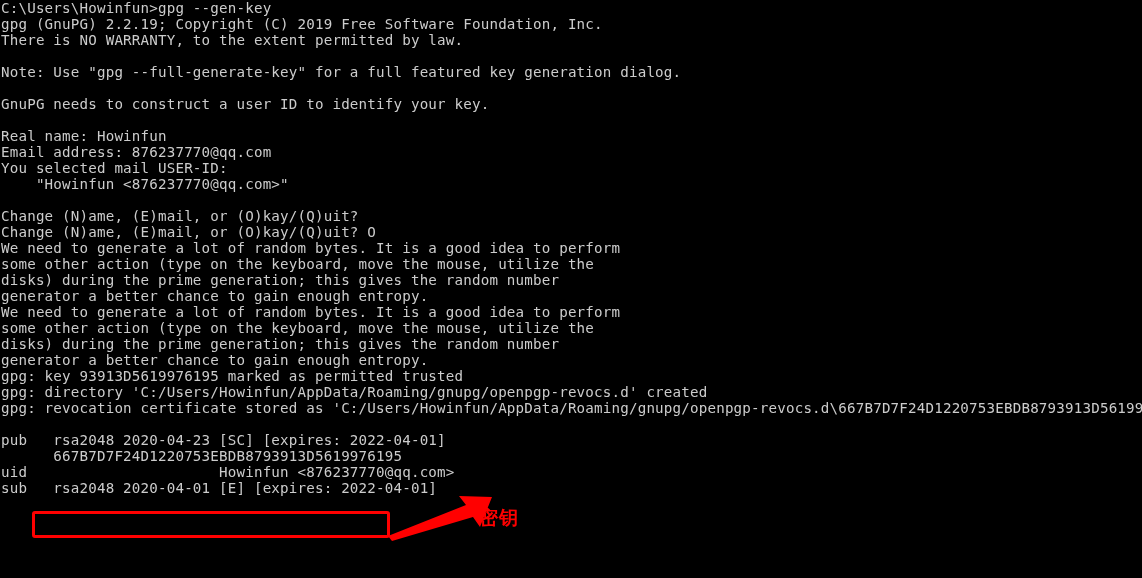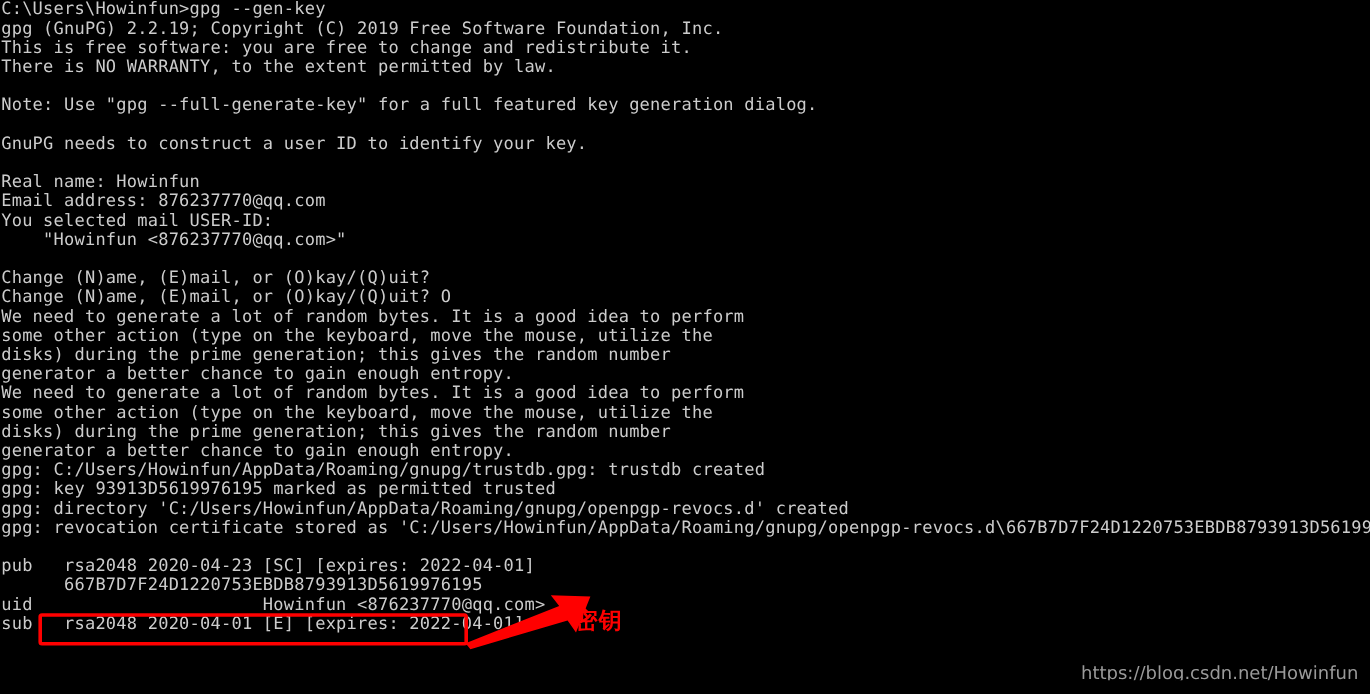--- a/index.html
+++ b/index.html
@@ -86,21 +86,20 @@
   }
 </style>
 </head>
 <body>
 
 <div id="screen">
 
   <div id="terminal">
       <div class="line">C:\Users\Howinfun&gt;gpg --gen-key</div>
       <div class="line">gpg (GnuPG) 2.2.19; Copyright (C) 2019 Free Software Foundation, Inc.</div>
-      <div class="line">This is free software: you are free to change and redistribute it.</div>
       <div class="line">There is NO WARRANTY, to the extent permitted by law.</div>
       <div class="line blank"></div>
       <div class="line">Note: Use "gpg --full-generate-key" for a full featured key generation dialog.</div>
       <div class="line blank"></div>
       <div class="line">GnuPG needs to construct a user ID to identify your key.</div>
       <div class="line blank"></div>
       <div class="line">Real name: Howinfun</div>
       <div class="line">Email address: 876237770@qq.com</div>
       <div class="line">You selected mail USER-ID:</div>
       <div class="line">    "Howinfun &lt;876237770@qq.com&gt;"</div>
@@ -108,37 +107,35 @@
       <div class="line">Change (N)ame, (E)mail, or (O)kay/(Q)uit?</div>
       <div class="line">Change (N)ame, (E)mail, or (O)kay/(Q)uit? O</div>
       <div class="line">We need to generate a lot of random bytes. It is a good idea to perform</div>
       <div class="line">some other action (type on the keyboard, move the mouse, utilize the</div>
       <div class="line">disks) during the prime generation; this gives the random number</div>
       <div class="line">generator a better chance to gain enough entropy.</div>
       <div class="line">We need to generate a lot of random bytes. It is a good idea to perform</div>
       <div class="line">some other action (type on the keyboard, move the mouse, utilize the</div>
       <div class="line">disks) during the prime generation; this gives the random number</div>
       <div class="line">generator a better chance to gain enough entropy.</div>
-      <div class="line">gpg: C:/Users/Howinfun/AppData/Roaming/gnupg/trustdb.gpg: trustdb created</div>
       <div class="line">gpg: key 93913D5619976195 marked as permitted trusted</div>
       <div class="line">gpg: directory 'C:/Users/Howinfun/AppData/Roaming/gnupg/openpgp-revocs.d' created</div>
       <div class="line">gpg: revocation certificate stored as 'C:/Users/Howinfun/AppData/Roaming/gnupg/openpgp-revocs.d\667B7D7F24D1220753EBDB8793913D5619976195.rev'</div>
       <div class="line blank"></div>
       <div class="line">pub   rsa2048 2020-04-23 [SC] [expires: 2022-04-01]</div>
       <div class="line">      667B7D7F24D1220753EBDB8793913D5619976195</div>
       <div class="line">uid                      Howinfun &lt;876237770@qq.com&gt;</div>
       <div class="line">sub   rsa2048 2020-04-01 [E] [expires: 2022-04-01]</div>
     </div>
 
   <div id="annotations">
 
     <div id="key-box"></div>
 
     <svg id="arrow-svg" viewBox="0 0 108 48" xmlns="http://www.w3.org/2000/svg">
       <polygon points="0,42 78,11 71,2 104,3 92,33 85,23 4,47" fill="#ff0000"></polygon>
     </svg>
 
     <div id="key-label">密钥</div>
 
-    <div id="watermark">https://blog.csdn.net/Howinfun</div>
   </div>
 
 </div>
 
 </body></html>

